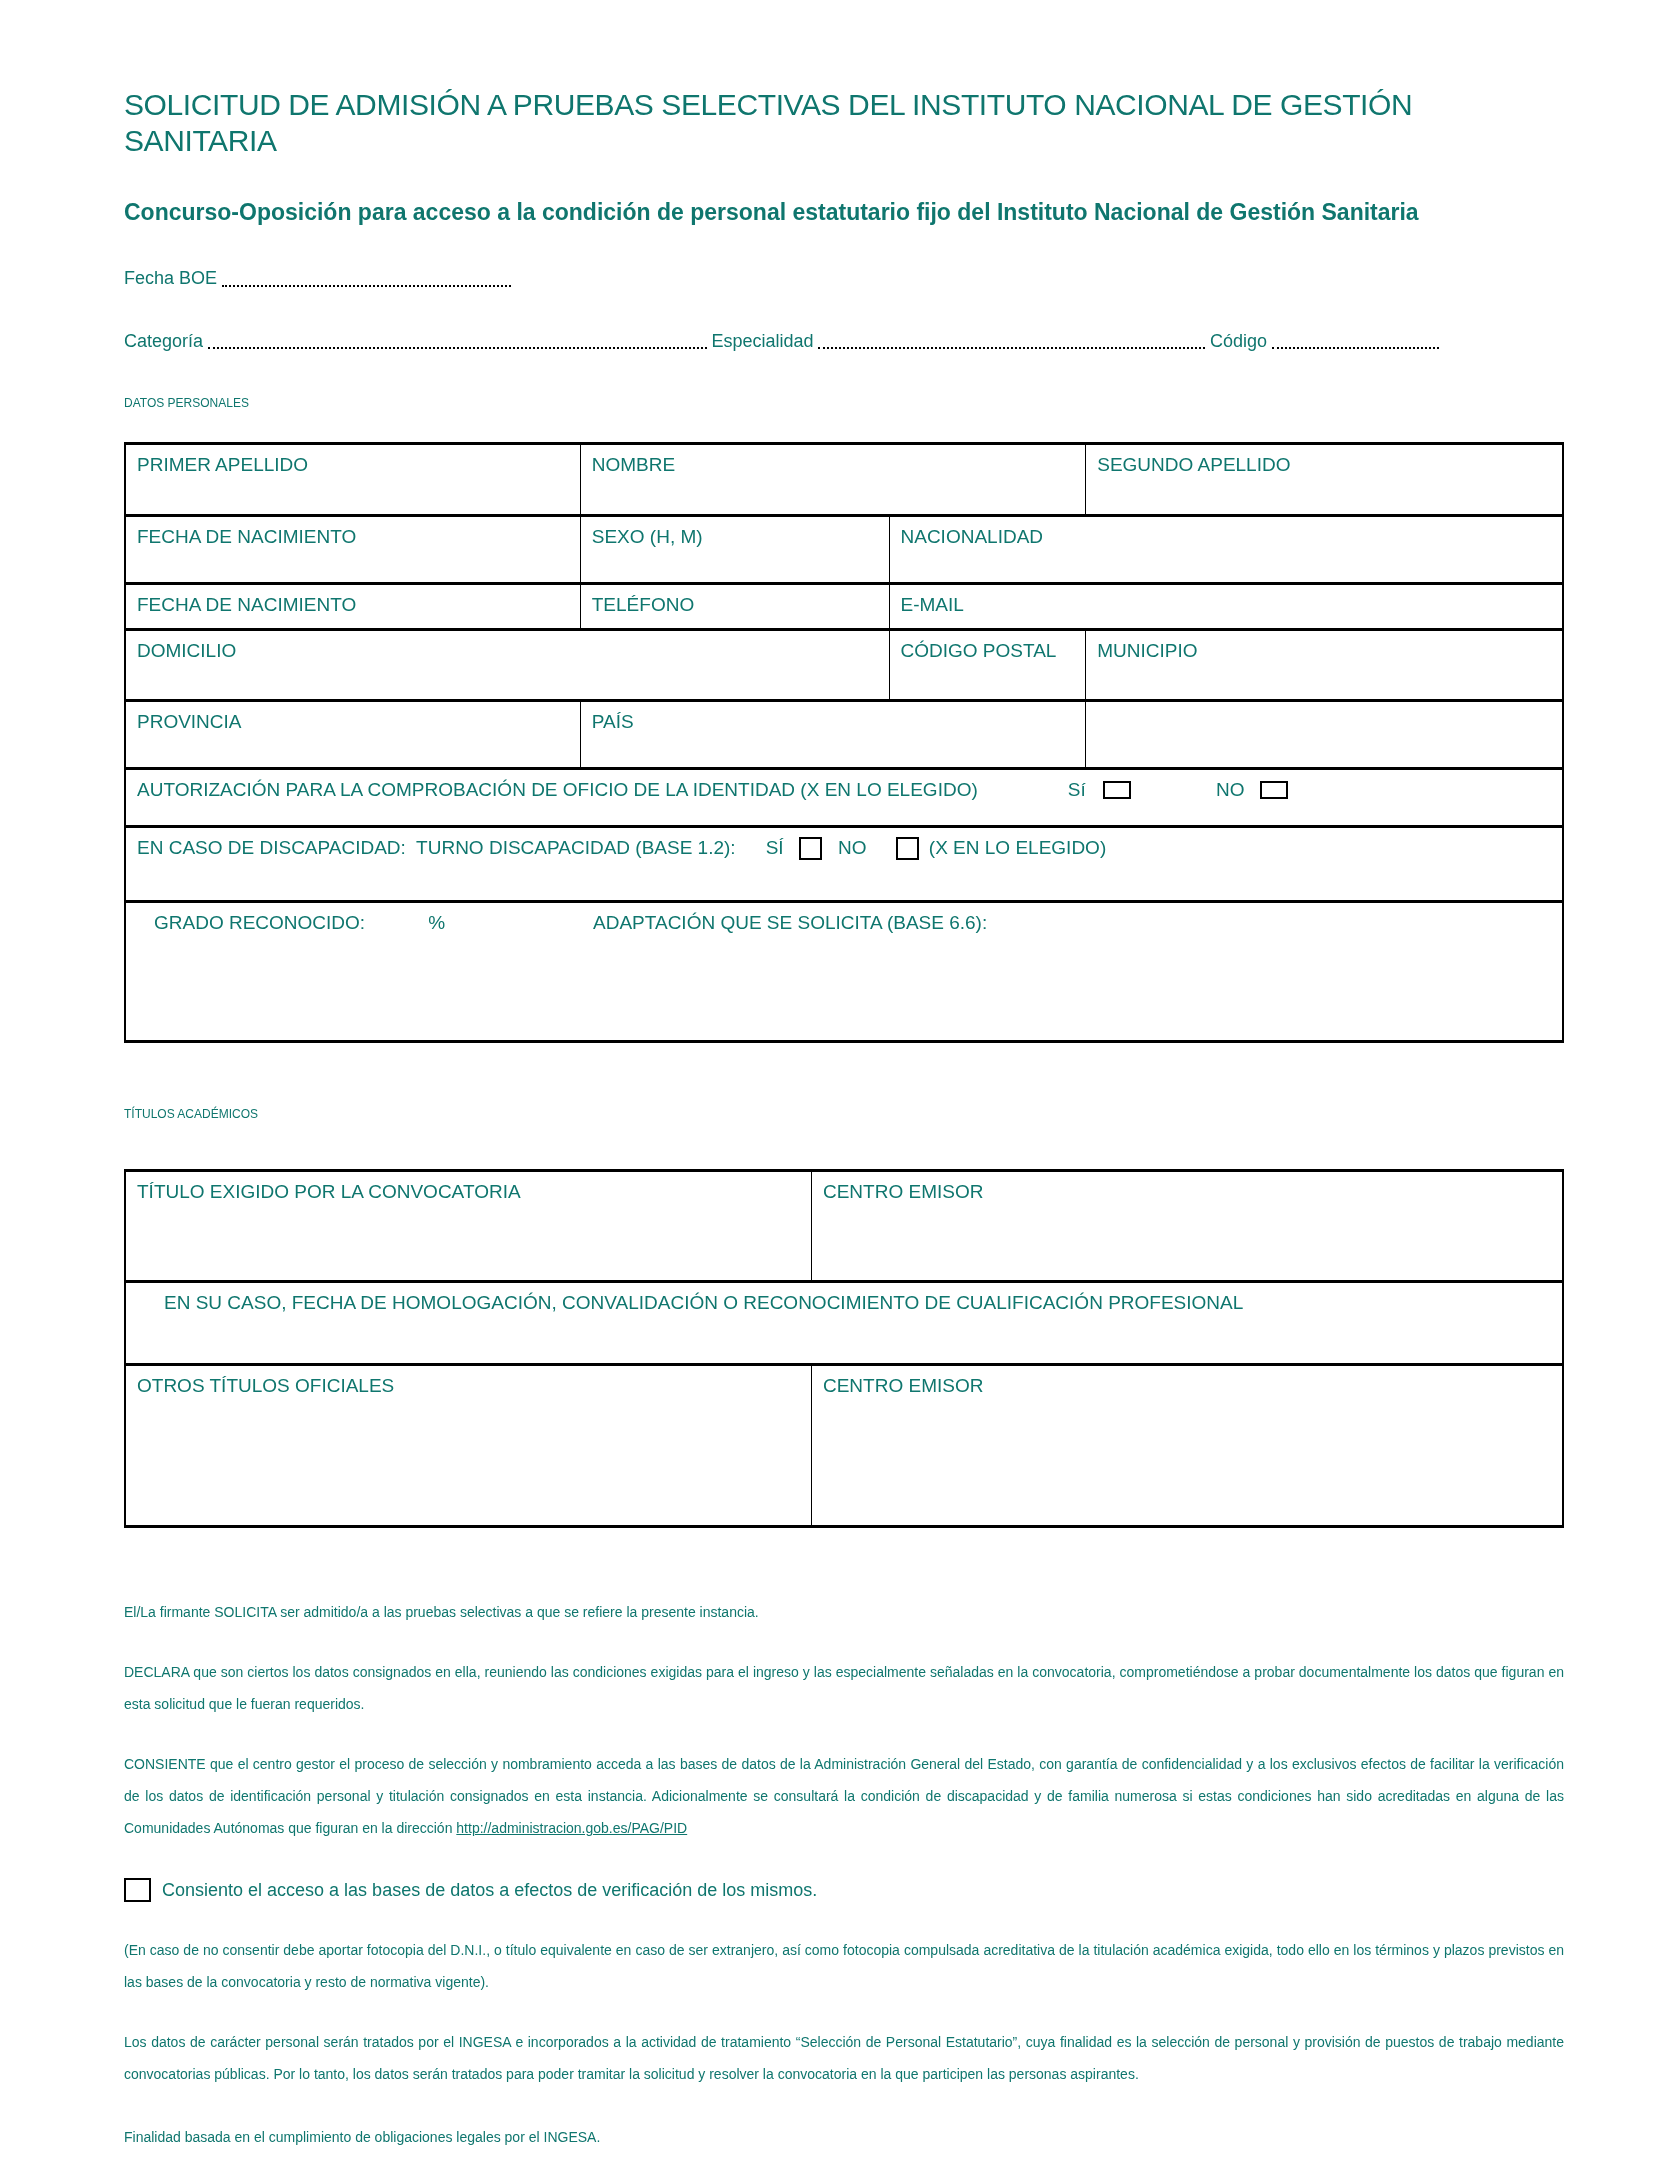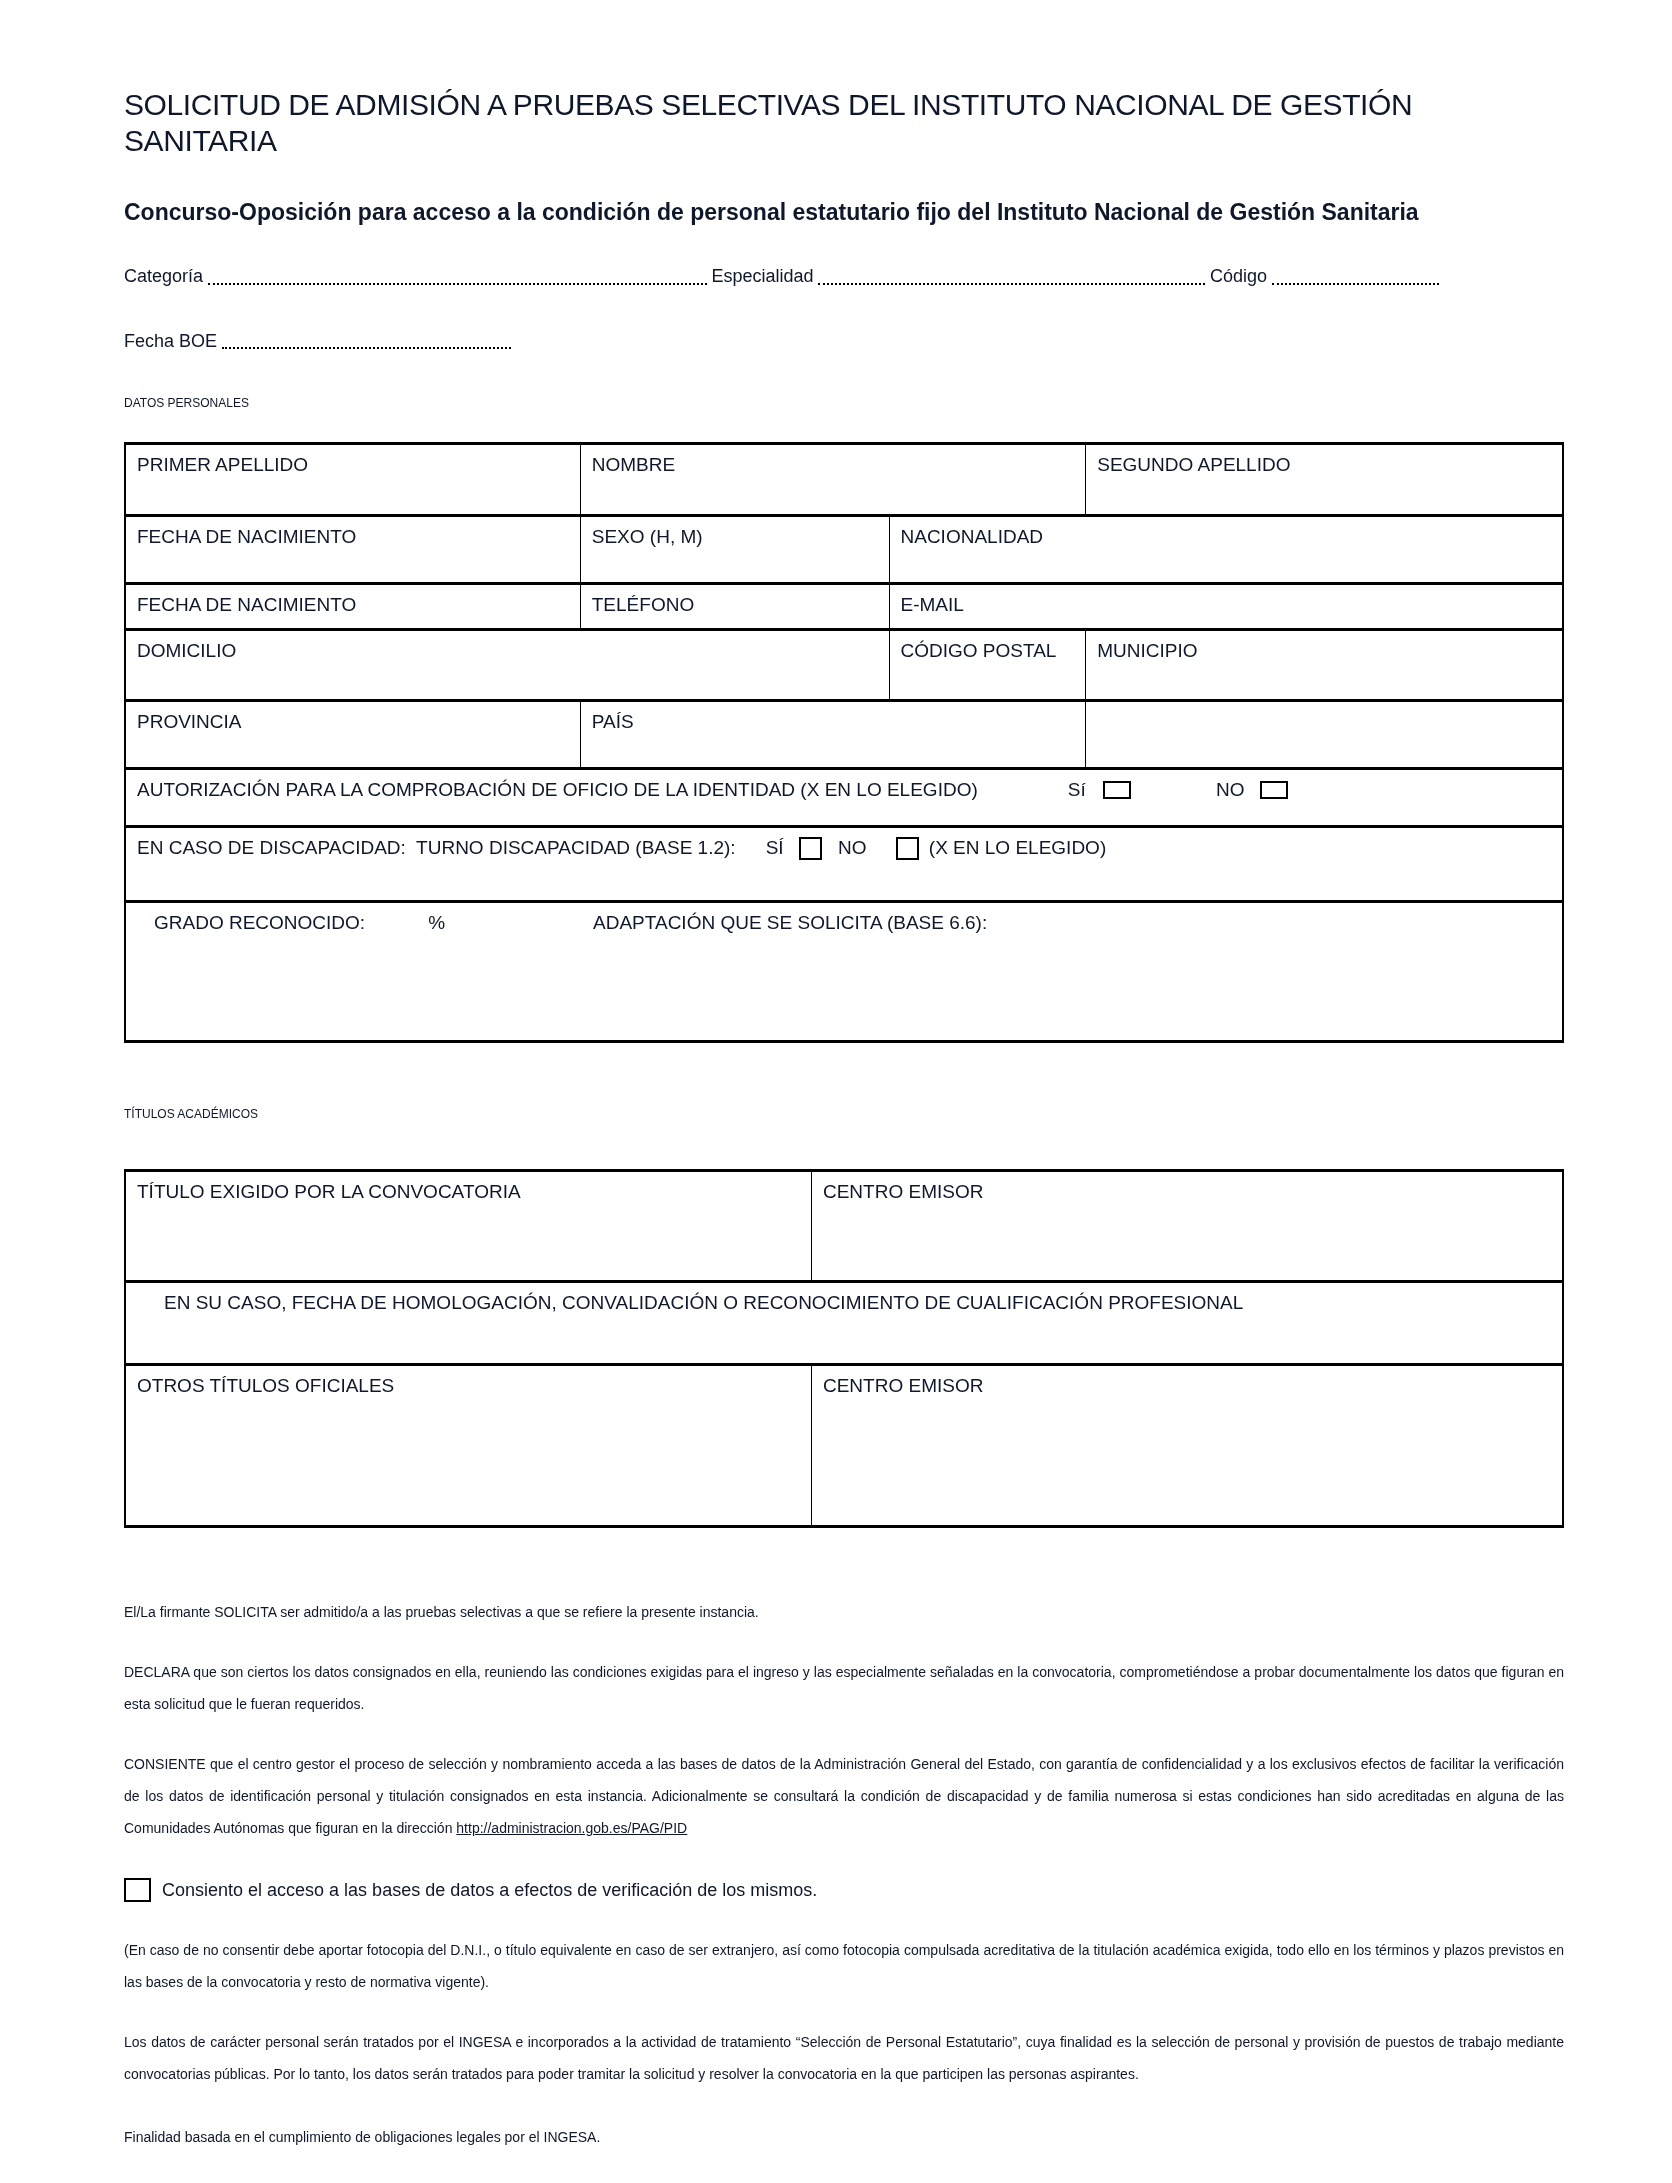--- a/index.html
+++ b/index.html
@@ -1,19 +1,19 @@
 <!DOCTYPE html>
 <html style="font-size:12.6px"><head>
 <meta charset="utf-8">
 <style>
   html,body{margin:0;padding:0;background:#e8e8e8;}
   .page{
     position:relative;
     width:1672px;height:2183px;
-    background:#ffffff;color:#0f172a;
+    background:#ffffff;color:#0f766e;
     font-family:"Liberation Sans",sans-serif;
     box-sizing:border-box;
     padding:0 108px 0 124px;
     overflow:hidden;
   }
   .title{
     margin:87px 0 0 0;
     font-size:30px;font-weight:400;letter-spacing:-0.4px;
     line-height:36px;
   }
@@ -107,32 +107,32 @@
   .p-last{text-align:left;margin-top:31px;}
 </style>
 </head>
 <body>
 
 <div class="page">
 
   <div class="title">SOLICITUD DE ADMISIÓN A PRUEBAS SELECTIVAS DEL INSTITUTO NACIONAL DE GESTIÓN SANITARIA</div>
   <div class="subtitle">Concurso-Oposición para acceso a la condición de personal estatutario fijo del Instituto Nacional de Gestión Sanitaria</div>
 
+  <div class="field-line fl-2">
+    <span>Fecha BOE</span>
+    <span class="leader ld-boe"></span>
+  </div>
+
   <div class="field-line fl-1">
     <span>Categoría</span>
     <span class="leader ld-1"></span>
     <span>Especialidad</span>
     <span class="leader ld-2"></span>
     <span>Código</span>
     <span class="leader ld-3"></span>
-  </div>
-
-  <div class="field-line fl-2">
-    <span>Fecha BOE</span>
-    <span class="leader ld-boe"></span>
   </div>
 
   <div class="section-heading">DATOS PERSONALES</div>
 
   <div class="tbl tbl-1">
     <div class="row r-1">
       <div class="cell"><span>PRIMER APELLIDO</span></div>
       <div class="cell"><span>NOMBRE</span></div>
       <div class="cell"><span>SEGUNDO APELLIDO</span></div>
     </div>

